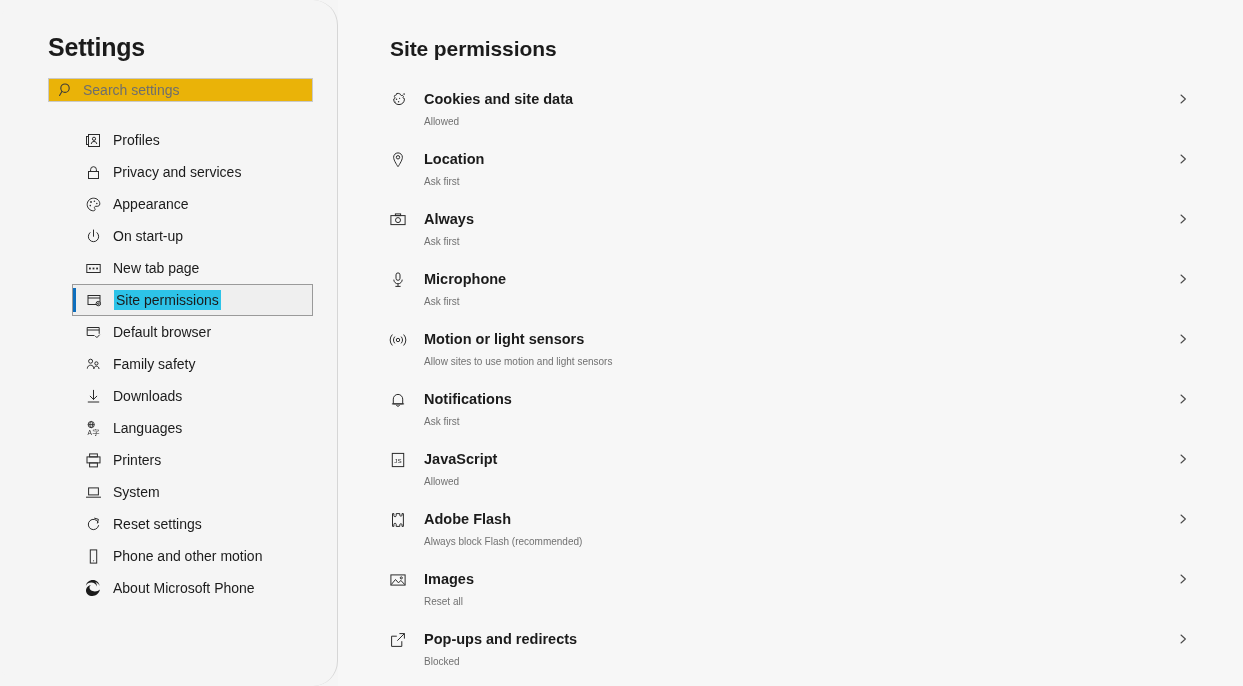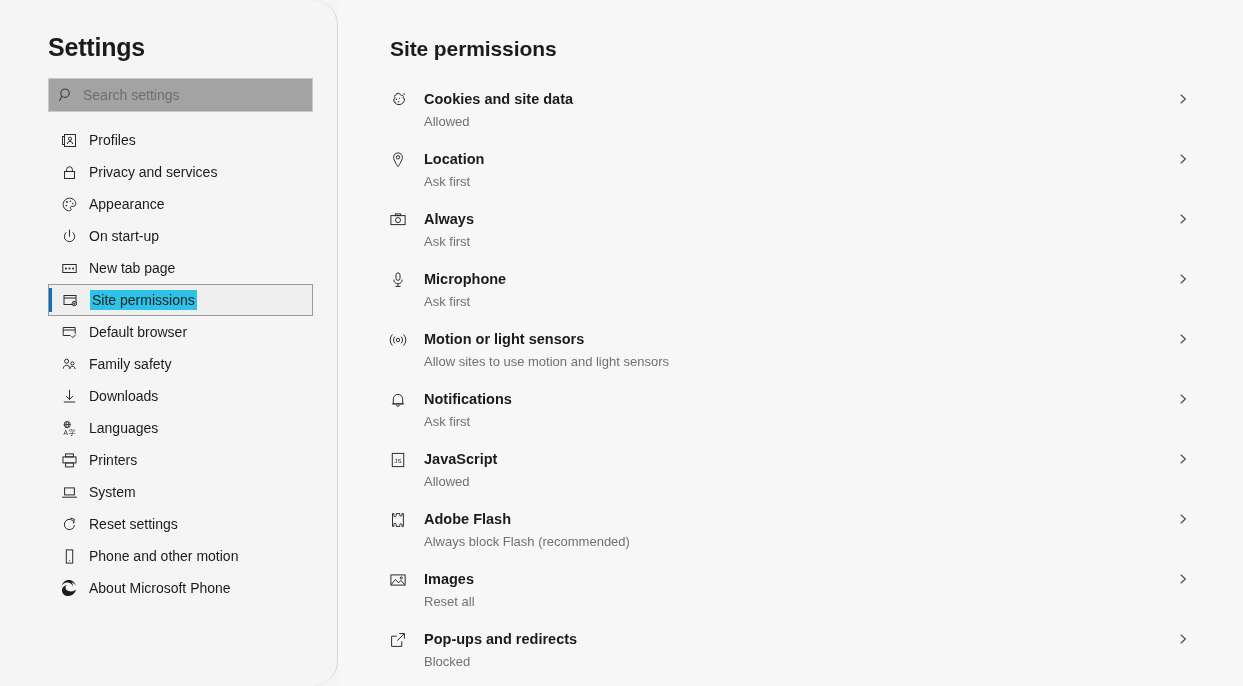--- a/index.html
+++ b/index.html
@@ -30,42 +30,42 @@
     position: absolute;
     left: 48px; top: 33px;
     font-size: 25px;
     font-weight: 600;
     letter-spacing: -0.2px;
     color: #1b1b1b;
   }
   #search-box {
     position: absolute;
     left: 48px; top: 78px;
-    width: 265px; height: 34px;
-    background: #a3a3a3;
+    width: 265px; height: 24px;
+    background: #eab308;
     border: 1px solid #c9c9c9;
     display: flex;
     align-items: center;
   }
   #search-box .s-icon {
     width: 34px; height: 32px;
     display: flex; align-items: center; justify-content: center;
     color: #3a3a3a;
   }
   #search-input {
     border: 0; outline: 0; background: transparent;
     font-family: "Liberation Sans", sans-serif;
     font-size: 14px;
     color: #1b1b1b;
     width: 210px; height: 30px;
     padding: 0;
   }
   #search-input::placeholder { color: #6e6e6e; opacity: 1; }
 
-  #nav { position: absolute; left: 0; top: 124px; width: 338px; }
+  #nav { position: absolute; left: 0; top: 124px; width: 338px; padding-left: 24px; }
   .nav-item {
     position: relative;
     height: 32px;
     display: flex;
     align-items: center;
     padding-left: 60px;
     cursor: default;
     font-size: 14px;
     color: #1b1b1b;
   }
@@ -141,21 +141,21 @@
     left: 86px; top: 11px;
     font-size: 14.5px;
     font-weight: 700;
     color: #1b1b1b;
     line-height: 19px;
     white-space: nowrap;
   }
   .perm-row .p-sub {
     position: absolute;
     left: 86px; top: 34px;
-    font-size: 13px;
+    font-size: 10px;
     color: #717171;
     line-height: 17px;
     white-space: nowrap;
     text-align: center;
   }
   .perm-row .p-chevron {
     position: absolute;
     right: 52px; top: 12px;
     width: 16px; height: 16px;
     color: #4a4a4a;

